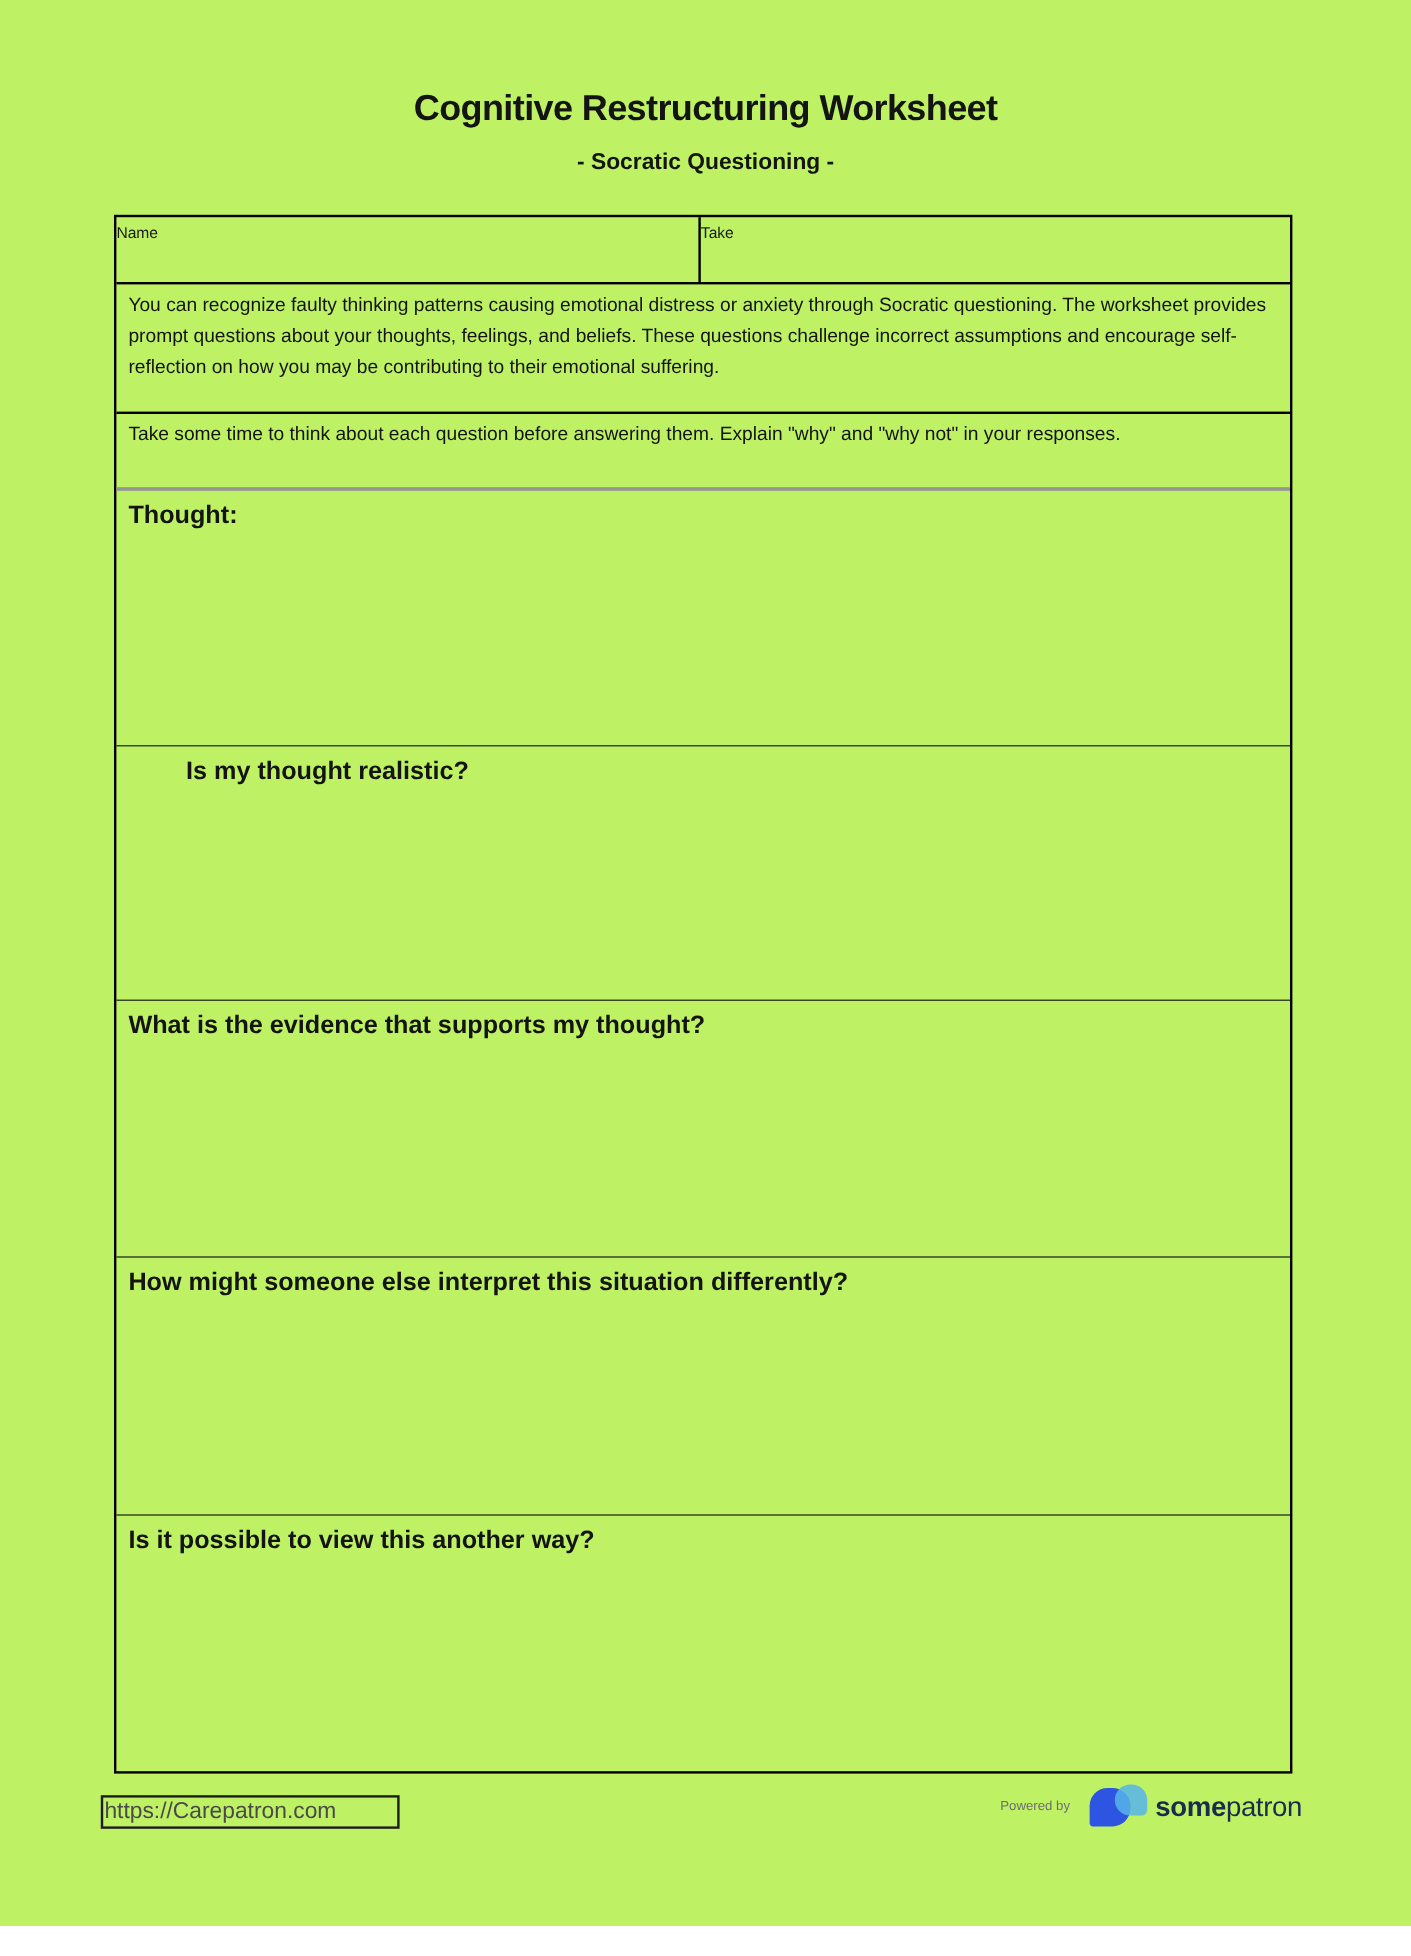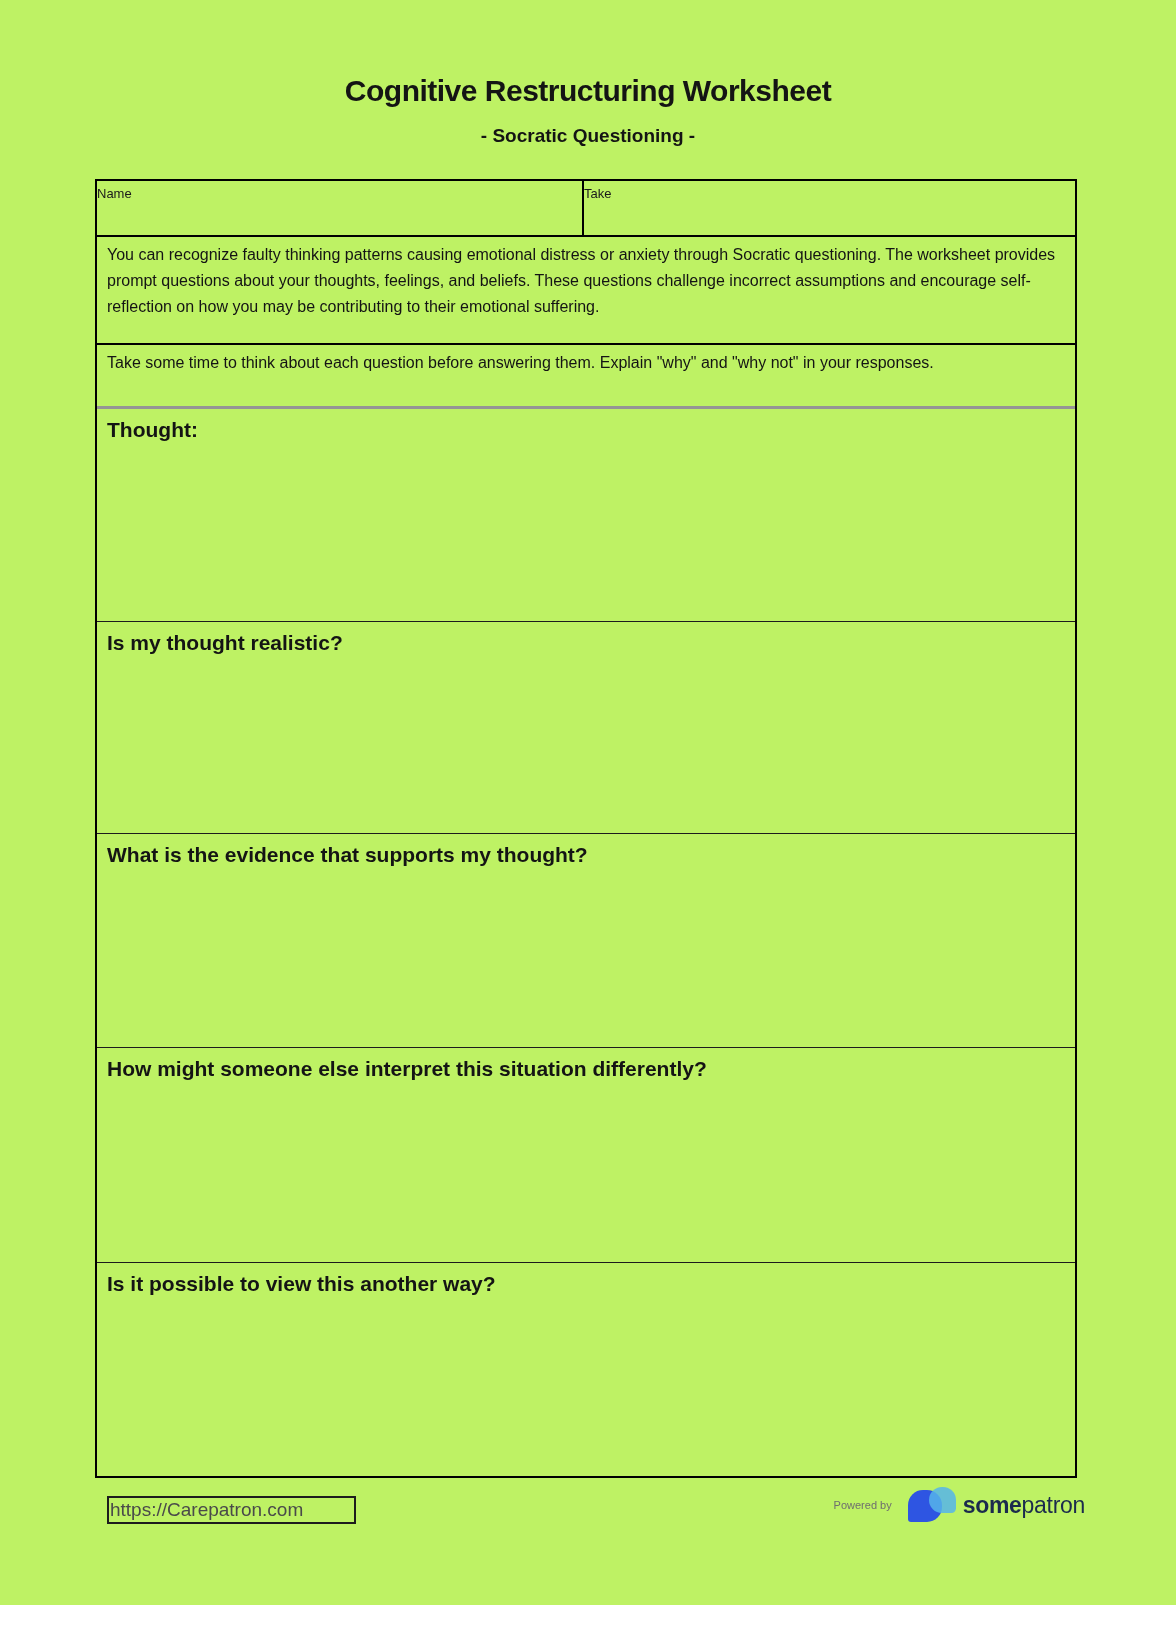--- a/index.html
+++ b/index.html
@@ -58,34 +58,34 @@
   .r-desc{height:108px; border-bottom:2px solid #000;}
   .r-instr{height:64px; border-bottom:3px solid #959595;}
   .row p{
     margin:5px 10px;
     font-size:16px;
     line-height:26px;
     color:#141414;
   }
   .r-sec{border-bottom:1px solid #1c1c1c; display:flex; flex-direction:column;}
   .s1{height:213px;}
-  .s2{height:212px;}
+  .s2{height:212px;padding-left:48px;}
   .s3{height:214px;}
   .s4{height:215px;}
   .s5{flex:1; border-bottom:none;justify-content:space-between;}
   .sec-label{
     padding:9px 10px 0 10px;
     font-weight:bold;
     font-size:21px;
     color:#141414;
   }
   .answer{flex:1;}
   .link-box{
     position:absolute;
-    left:107px; top:1496px;
+    left:84px; top:1496px;
     width:249px; height:28px;
     border:2px solid #1d1d1d;
     box-sizing:border-box;
     font-size:19px;
     line-height:24px;
     color:#4a4a4a;
     padding-left:1px;
     overflow:hidden;
     white-space:nowrap;
   }

